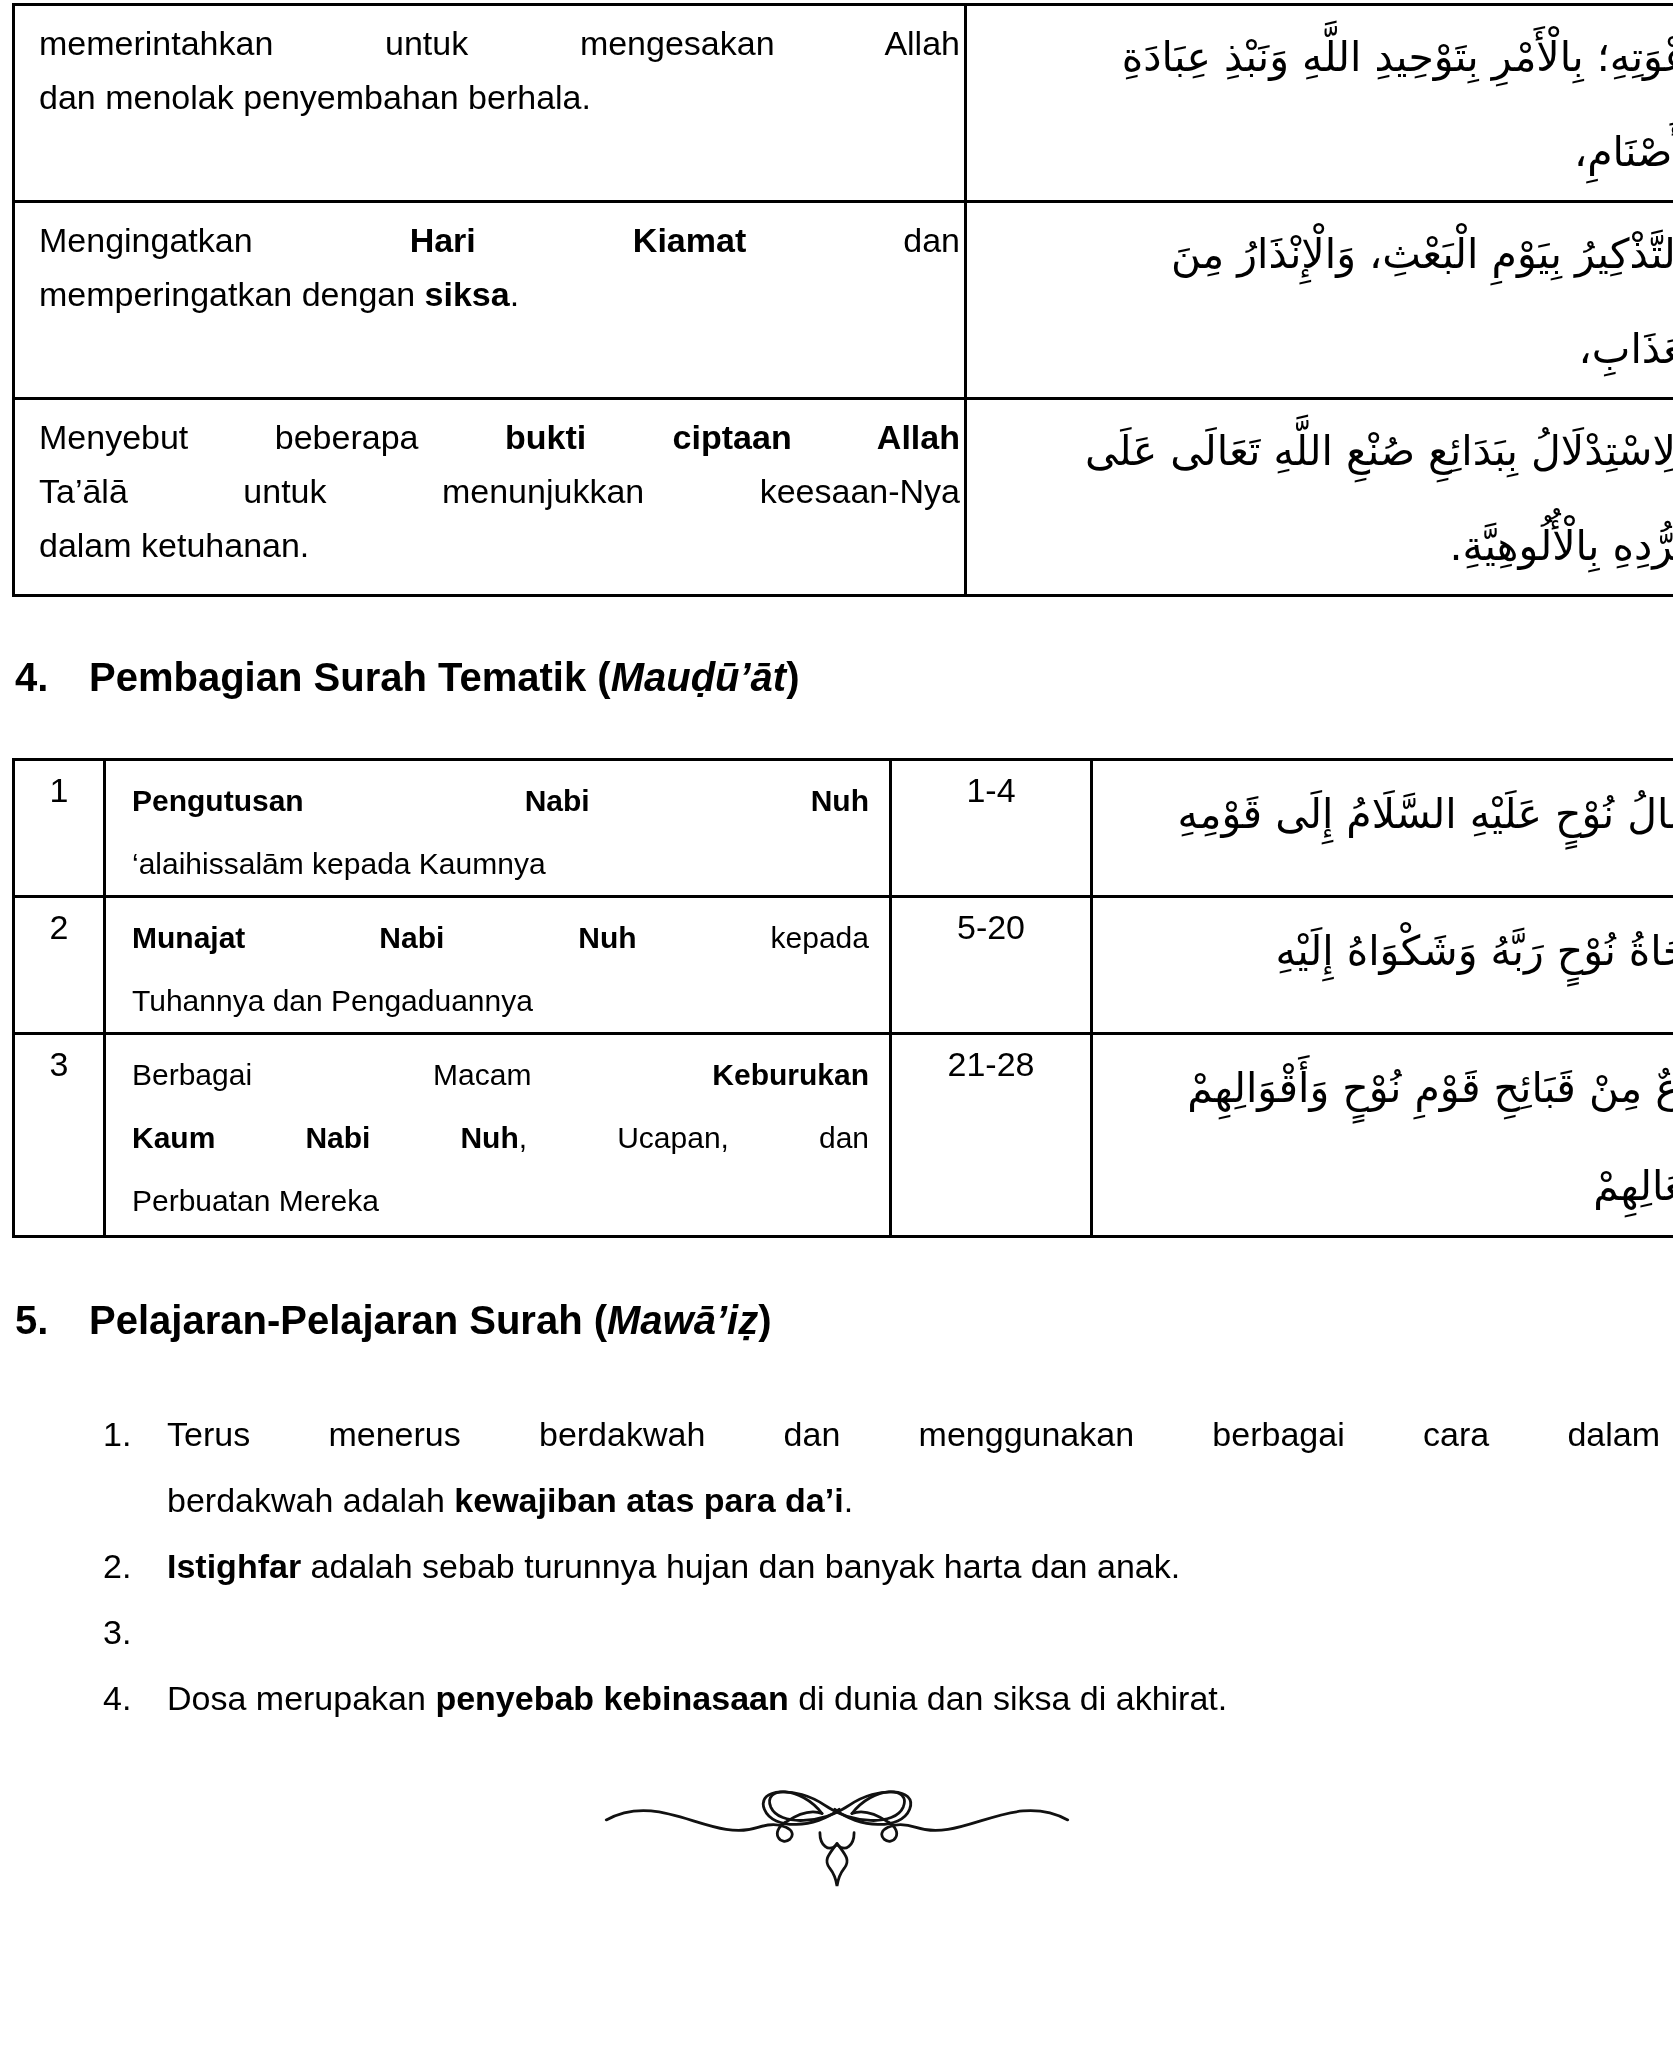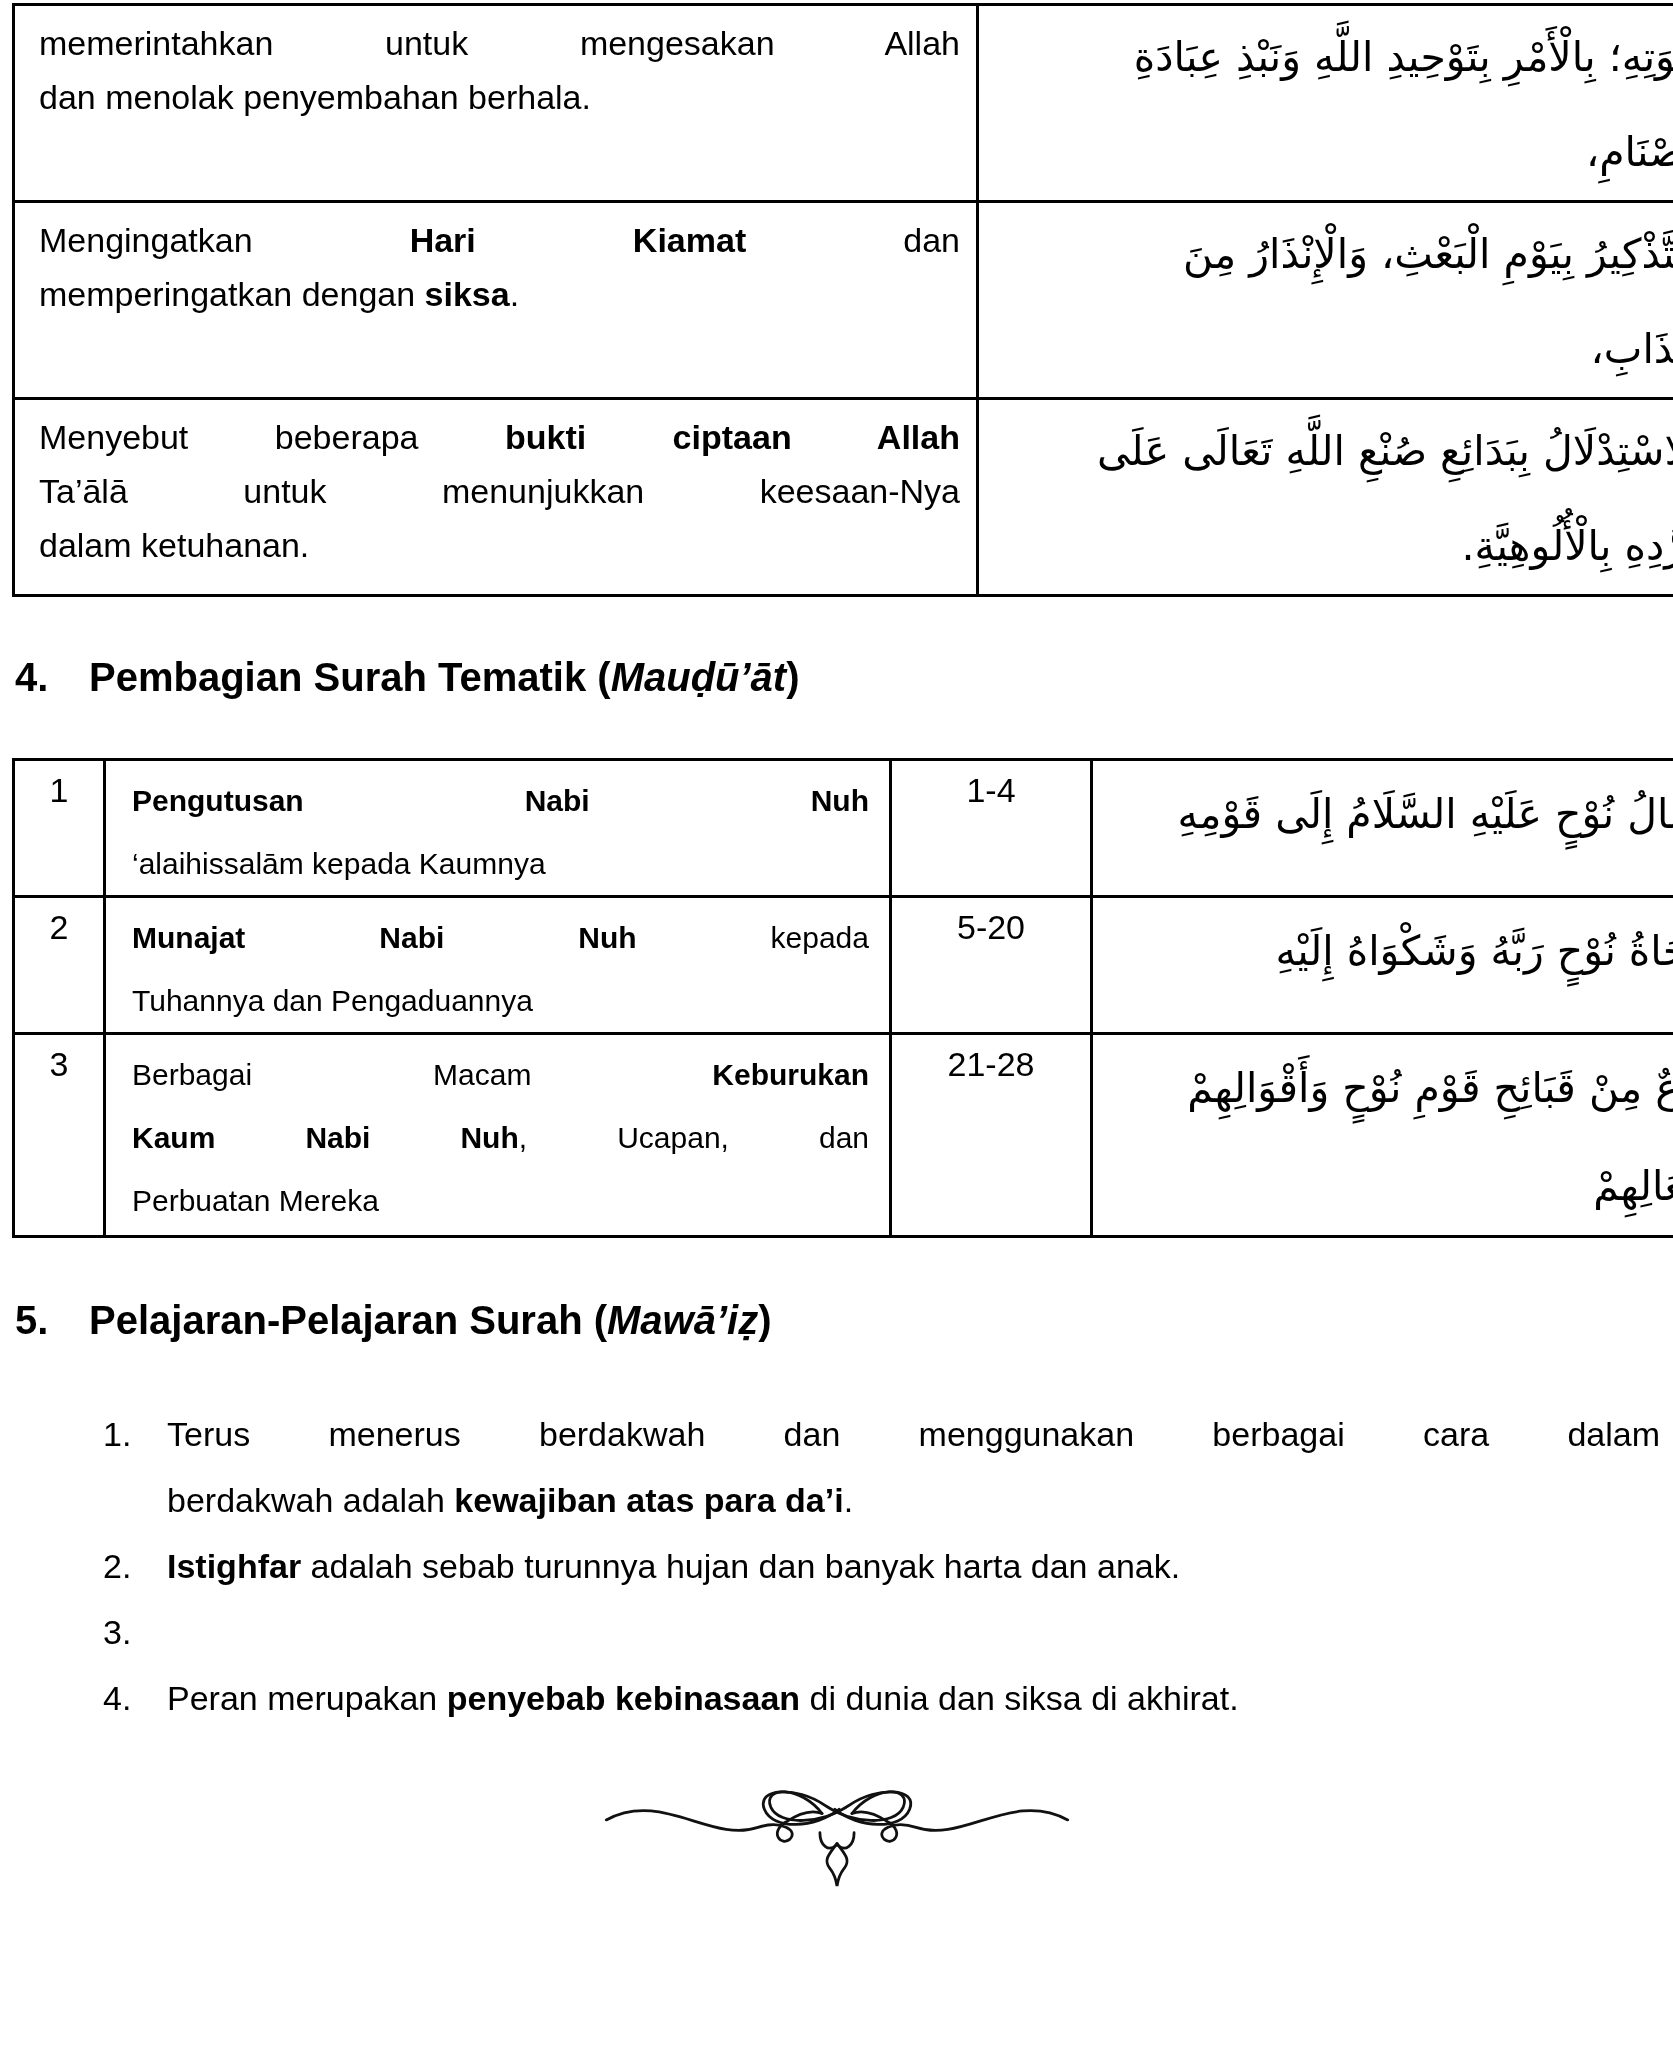--- a/index.html
+++ b/index.html
@@ -7,21 +7,21 @@
     width:1673px;height:2058px;background:#ffffff;color:#000;
     font-family:"Liberation Sans",sans-serif;position:relative;overflow:hidden;
   }
   .b{font-weight:bold;}
   .i{font-style:italic;}
   table{border-collapse:collapse;table-layout:fixed;margin-left:12px;}
   td{border:3px solid #000;vertical-align:top;}
   
   .t1{margin-top:3px;width:1649px;}
   .t1 tr{height:197px;}
-  .t1 .indo{width:921px;padding:10px 16px 0 24px;font-size:34px;line-height:54px;}
+  .t1 .indo{width:921px;padding:10px 4px 0 24px;font-size:34px;line-height:54px;}
   .arab{
     direction:rtl;font-family:"DejaVu Sans","Liberation Sans",sans-serif;
     font-size:41px;line-height:95px;padding:4px 28px 0 12px;
   }
   .t1 .arab{width:728px;}
   
   .hd{display:flex;font-size:40px;font-weight:bold;margin-left:15px;}
   .hd .num{width:74px;flex:0 0 74px;}
   .hd4{margin-top:58px;}
   .hd5{margin-top:60px;}
@@ -153,21 +153,21 @@
       </div>
   </div>
   <div class="litem">
     <span class="lnum">3.</span>
     <div class="ltxt">
       </div>
   </div>
   <div class="litem">
     <span class="lnum">4.</span>
     <div class="ltxt">
-        <div class="jline last"><span>Peran merupakan </span><span class="b">penyebab kebinasaan</span><span> di dunia dan siksa di akhirat.</span></div>
+        <div class="jline last"><span>Dosa merupakan </span><span class="b">penyebab kebinasaan</span><span> di dunia dan siksa di akhirat.</span></div>
       </div>
   </div>
 </div>
 
 <svg class="ornament" viewBox="0 0 440 112" width="470" height="120" fill="none" stroke="#111" stroke-width="2.6" stroke-linecap="round">
   <path d="M4,40 C56,12 102,62 146,47 C168,40 184,50 176,58 C168,65 156,52 172,42 C184,34 196,30 206,34"></path>
   <path d="M436,40 C384,12 338,62 294,47 C272,40 256,50 264,58 C272,65 284,52 268,42 C256,34 244,30 234,34"></path>
   <path d="M206,34 C186,8 150,8 158,28 C166,46 206,44 232,26 C258,8 296,10 288,30 C280,50 240,48 218,30"></path>
   <path d="M234,34 C254,8 290,8 282,28 C274,46 234,44 208,26 C182,8 144,10 152,30 C160,50 200,48 222,30"></path>
   <path d="M204,52 C204,64 212,70 219,64"></path>

